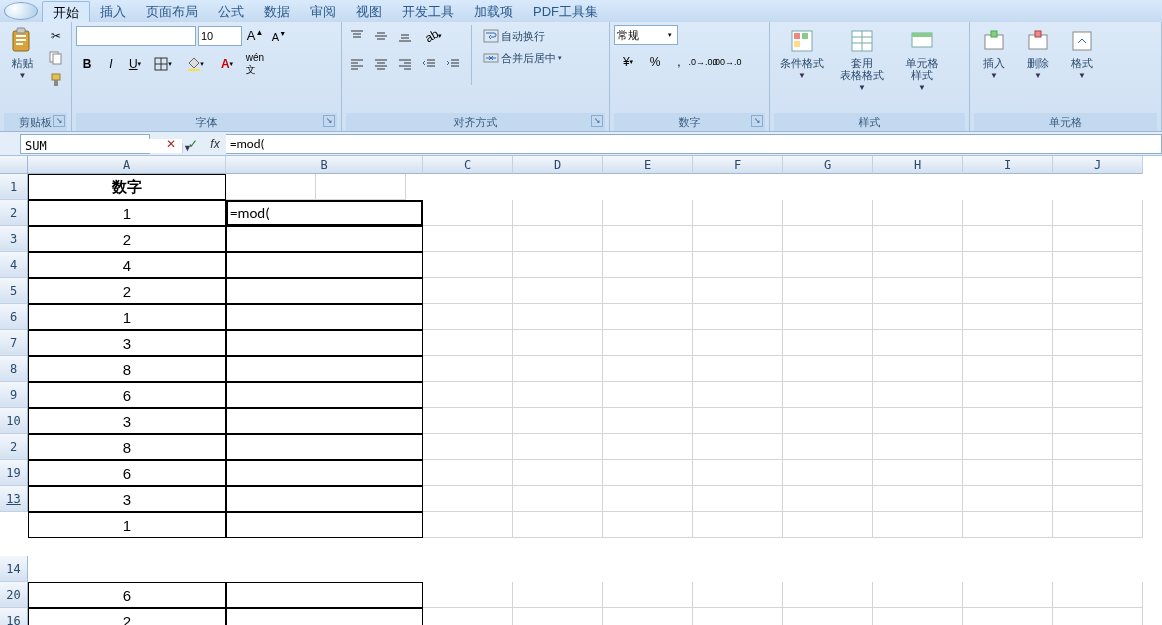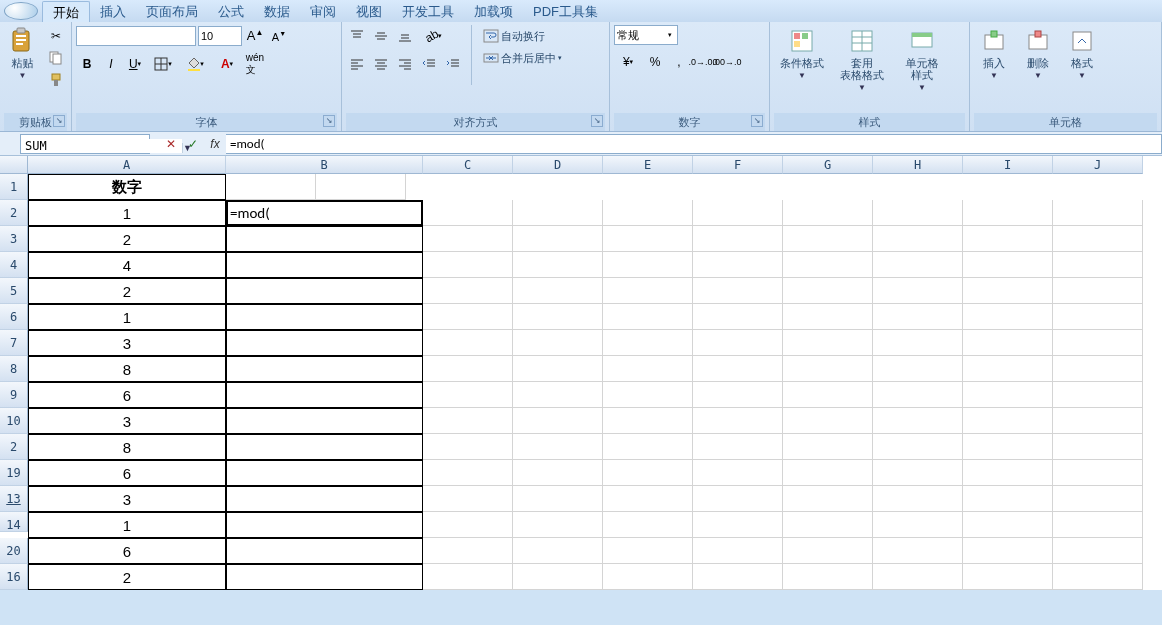--- a/index.html
+++ b/index.html
@@ -576,21 +576,21 @@
         <div class="cell" style="width: 90px; height: 26px;"></div>
         <div class="cell" style="width: 90px; height: 26px;"></div>
         <div class="cell" style="width: 90px; height: 26px;"></div>
         <div class="cell" style="width: 90px; height: 26px;"></div>
         <div class="cell" style="width: 90px; height: 26px;"></div>
         <div class="cell" style="width: 90px; height: 26px;"></div>
         <div class="cell" style="width: 90px; height: 26px;"></div>
         <div class="cell" style="width: 90px; height: 26px;"></div>
       </div>
       <div class="rowstrip">
-        <div class="rh" style="height: 20px; line-height: 26px;">14</div>
+        <div class="rh" style="height: 26px; line-height: 26px; margin-top: 44px;">14</div>
         <div class="cell boxed" style="width: 198px; height: 26px;">1</div>
         <div class="cell boxed" style="width: 197px; height: 26px;"></div>
         <div class="cell" style="width: 90px; height: 26px;"></div>
         <div class="cell" style="width: 90px; height: 26px;"></div>
         <div class="cell" style="width: 90px; height: 26px;"></div>
         <div class="cell" style="width: 90px; height: 26px;"></div>
         <div class="cell" style="width: 90px; height: 26px;"></div>
         <div class="cell" style="width: 90px; height: 26px;"></div>
         <div class="cell" style="width: 90px; height: 26px;"></div>
         <div class="cell" style="width: 90px; height: 26px;"></div>

